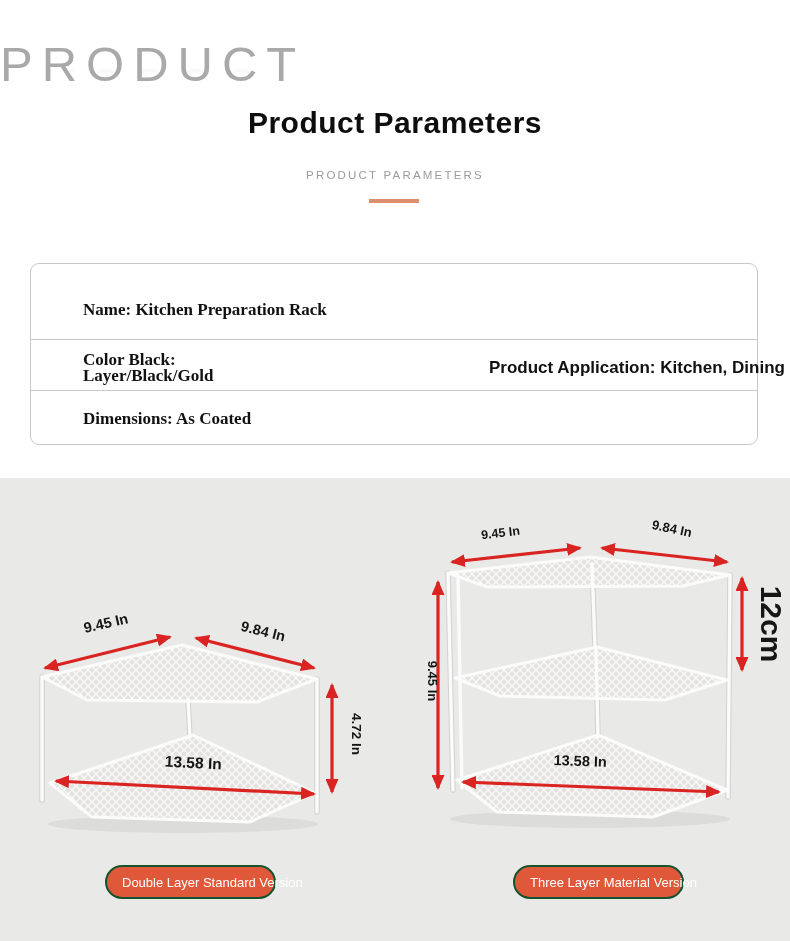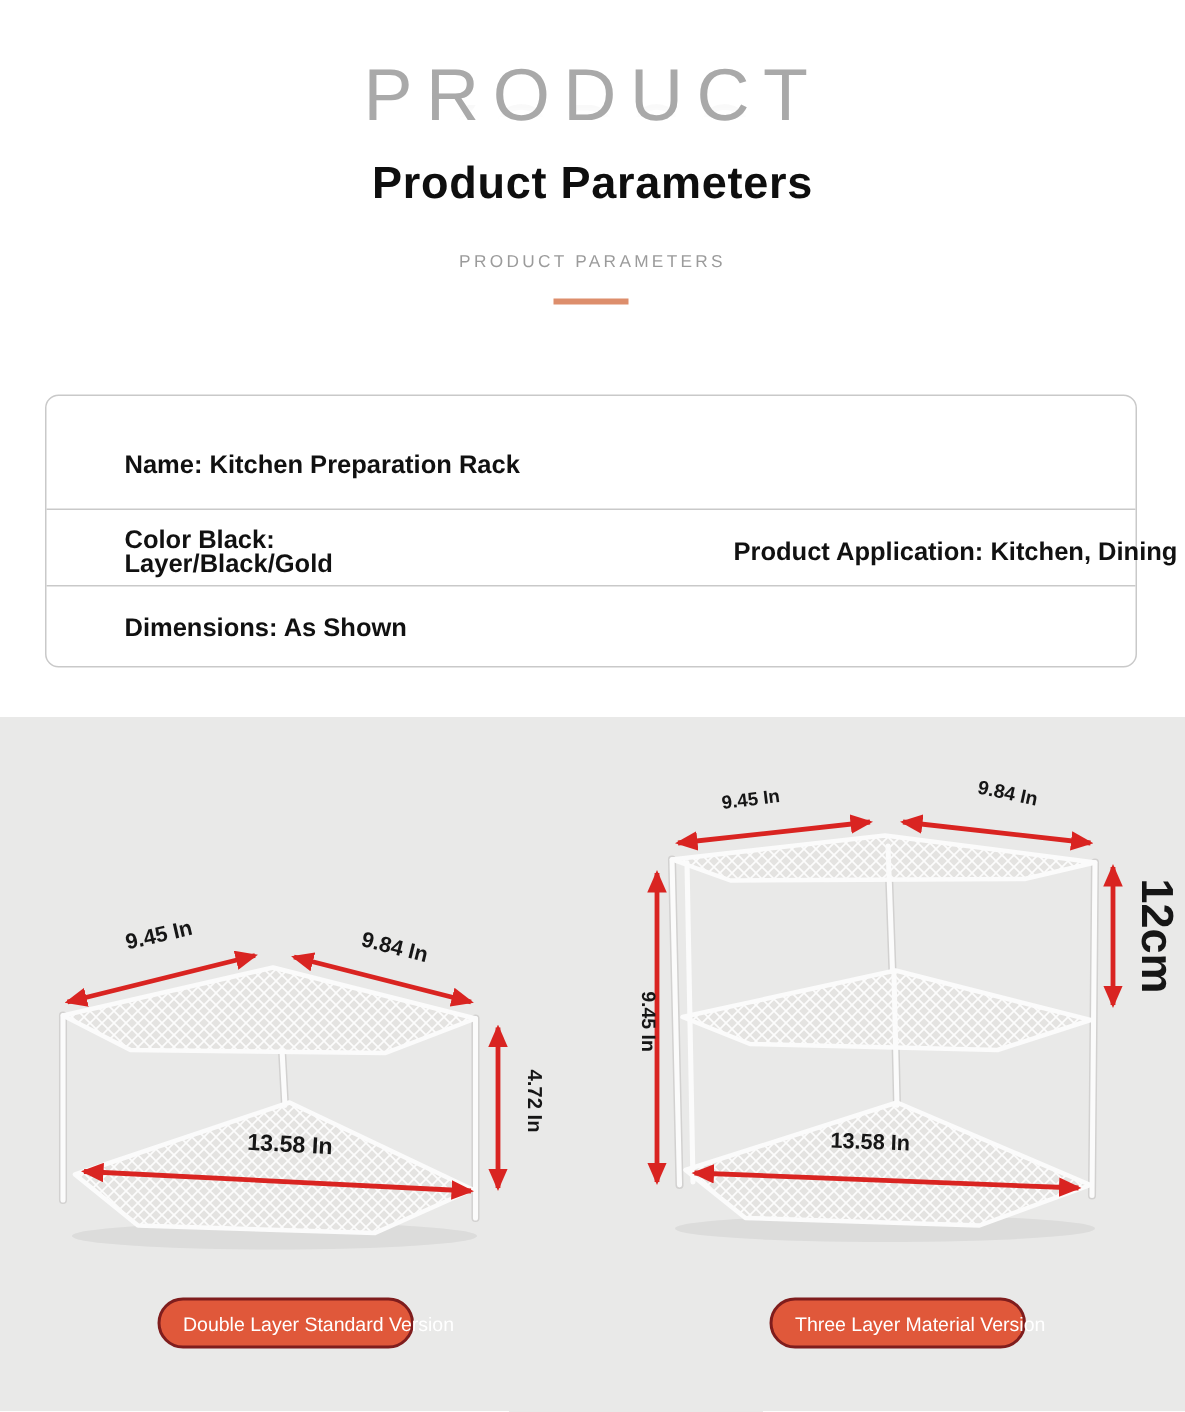--- a/index.html
+++ b/index.html
@@ -1,40 +1,40 @@
 <!DOCTYPE html>
 <html style="--arrow_red: #d92421; --button_orange: #e0583a; --section_gray: #e9e9e8; --divider_salmon: #dd8e6c; --watermark_gray: #a9a9a9; --caption_gray: #9b9b9b; --table_border: #c9c9c9; --wire_white: #fbfbfb;"><head>
 <meta charset="utf-8">
 <style>
   html,body{margin:0;padding:0;background:#ffffff;}
   .page{position:relative;width:790px;height:941px;overflow:hidden;background:#fff;
         font-family:"Liberation Sans",sans-serif;}
 
   
-  .watermark{position:absolute;top:36px;left:0;width:100%;text-align:center;
+  .watermark{position:absolute;top:36px;left:0;width:100%;
       font-size:49px;font-weight:200;letter-spacing:9px;color:var(--watermark_gray);
       -webkit-box-reflect:below -34px linear-gradient(transparent 62%, rgba(0,0,0,0.18));}
   .page-title{position:absolute;top:106px;left:0;width:100%;text-align:center;margin:0;
       font-size:30px;font-weight:800;color:#0e0e0e;letter-spacing:0.5px;}
   .caption{position:absolute;top:169px;left:0;width:100%;text-align:center;
       font-size:11.5px;letter-spacing:2.2px;color:var(--caption_gray);}
   .divider{position:absolute;top:199px;left:369px;width:50px;height:4px;
       background:var(--divider_salmon);}
 
   
   .param-table{position:absolute;top:263px;left:30px;width:726px;height:180px;
       border:1px solid var(--table_border);border-radius:9px;background:#fff;}
   .t-row{position:relative;width:100%;}
   .t-row + .t-row{border-top:1px solid var(--table_border);}
   .t-row1{height:75px;}
   .t-row2{height:50px;}
   .t-row3{height:54px;}
   .cell{position:absolute;transform:translateY(-50%);font-size:17px;font-weight:700;
       color:#111;line-height:16px;white-space:nowrap;}
-  .cell.left{left:52px;}
+  .cell.left{left:52px;font-family:Liberation Serif, serif;}
   .cell.right{left:451px;}
   .t-row1 .cell{top:61%;}
   .t-row2 .cell{top:56%;}
   .t-row2 .cell.right{left:458px;}
   .t-row3 .cell{top:52%;}
 
   
   .showcase{position:absolute;top:478px;left:0;width:790px;height:463px;
       background:var(--section_gray);}
   .showcase svg{display:block;}
@@ -42,21 +42,21 @@
   .dim-line{stroke:var(--arrow_red);stroke-width:3.2;fill:none;}
   .ah{fill:var(--arrow_red);}
   .dim-text{fill:#161616;font-weight:700;font-family:"Liberation Sans",sans-serif;}
   .shelf-base{fill:#e4e3e1;stroke:none;}
   .shelf-mesh{fill:url(#mesh);stroke:var(--wire_white);stroke-width:3;stroke-linejoin:round;}
   .post-under{stroke:#d2d1d0;stroke-width:5.4;stroke-linecap:round;fill:none;}
   .post{stroke:var(--wire_white);stroke-width:3.4;stroke-linecap:round;fill:none;}
   .shadow{fill:rgba(0,0,0,0.055);}
 
   .version-btn{position:absolute;width:152px;height:30px;border-radius:17px;
-      background:var(--button_orange);border:2px solid #7f1d1d;color:#ffffff;
+      background:var(--button_orange);border:2px solid #14532d;color:#ffffff;
       font-size:13px;font-weight:400;display:flex;align-items:center;
       padding-left:15px;white-space:nowrap;overflow:visible;cursor:pointer;}
   .btn-left{left:105px;top:387px;}
   .btn-right{left:513px;top:387px;}
 </style>
 </head>
 <body>
 
 <div class="page">
 
@@ -75,21 +75,21 @@
       <div class="cell left">
         <div>Color Black:</div>
         <div>Layer/Black/Gold</div>
       </div>
       <div class="cell right">
         <div>Product Application: Kitchen, Dining Room</div>
       </div>
     </div>
     <div class="t-row t-row3">
       <div class="cell left">
-        <div>Dimensions: As Shown</div>
+        <div>Dimensions: As Coated</div>
       </div>
     </div>
   </div>
 
   <div class="showcase">
     <svg width="790" height="463" viewBox="0 0 790 463">
       <defs>
         <pattern id="mesh" width="8" height="8" patternUnits="userSpaceOnUse">
           <path d="M0,0 L8,8 M8,0 L0,8" stroke="#ffffff" stroke-width="1.1" fill="none" opacity="0.9"></path>
         </pattern>

